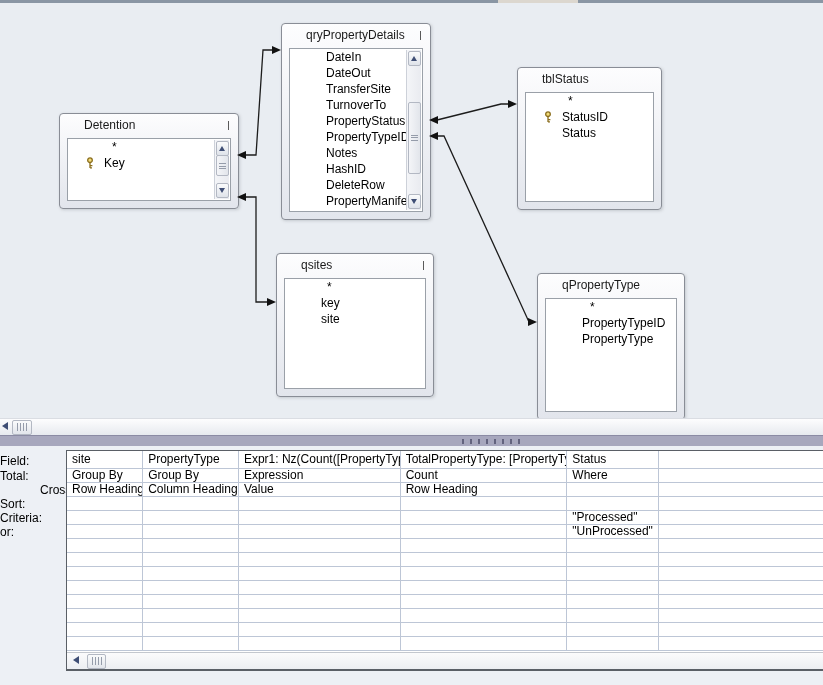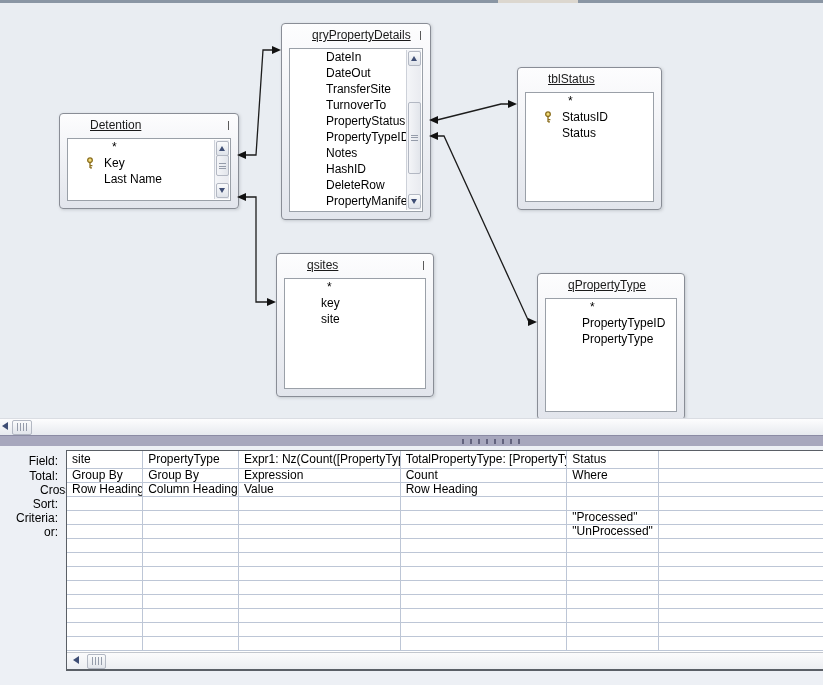--- a/index.html
+++ b/index.html
@@ -9,22 +9,22 @@
   .abs{position:absolute;}
 
   
   .topstrip{left:0;top:0;width:823px;height:3px;background:#8a96a4;}
   .topstrip-accent{left:498px;top:0;width:80px;height:3px;background:#dcd7cf;}
 
   
   .tbox{position:absolute;border:1px solid #898d96;border-radius:4px;
         background:linear-gradient(#fdfdfe,#e2e5ec);
         box-shadow:1px 1px 3px rgba(90,95,105,.25);}
-  .tbox-header{height:22px;line-height:23px;padding-left:30px;font-size:12px;
-               color:#1a1a1a;position:relative;white-space:nowrap;cursor:default;text-decoration:underline;}
+  .tbox-header{height:22px;line-height:23px;padding-left:24px;font-size:12px;
+               color:#1a1a1a;position:relative;white-space:nowrap;cursor:default;}
   .htick{position:absolute;right:9px;top:7px;width:1px;height:9px;background:#5a5a5a;}
   .tbox-list{position:absolute;left:7px;right:7px;top:24px;bottom:7px;
              background:#fff;border:1px solid #9aa0a8;overflow:hidden;}
   .frow{position:relative;height:16px;line-height:16px;padding-left:36px;
         font-size:12px;color:#000;white-space:nowrap;overflow:hidden;}
   .keyico{position:absolute;left:16px;top:2px;width:12px;height:12px;}
 
   
   .vsb{position:absolute;top:1px;right:1px;bottom:1px;width:14px;
        background:linear-gradient(90deg,#f4f5f8,#e9ebf0);border-left:1px solid #cdd1d9;}
@@ -57,21 +57,21 @@
           background:linear-gradient(#fafbfc,#e2e5eb);}
 
   
   .splitter{left:0;top:435px;width:823px;height:11px;background:#a7a7bd;
             border-top:1px solid #8b8ba4;border-bottom:1px solid #9595ac;}
   .split-grip{position:absolute;left:462px;top:3px;width:58px;height:5px;
               background:repeating-linear-gradient(90deg,#63637e 0 2px,transparent 2px 8px);}
 
   
   .gridpane{left:0;top:446px;width:823px;height:239px;background:#edf0f5;}
-  .rowlabel{position:absolute;right:761px;left:0;text-align:right;font-size:12px;
+  .rowlabel{position:absolute;right:761px;left:0;text-align:left;font-size:12px;
             color:#000;padding-right:4px;white-space:nowrap;}
   .qgrid{position:absolute;left:66px;top:4px;width:757px;height:218px;
          border:1px solid #5a5f66;border-right:none;background:#fff;overflow:hidden;
          border-bottom-width:2px;}
   .grow{display:flex;height:14px;}
   .grow.first{height:18px;}
   .gcell{box-sizing:border-box;border-right:1px solid #bdc6d6;border-bottom:1px solid #bdc6d6;
          padding:0 5px;font-size:12px;color:#000;white-space:nowrap;overflow:hidden;
          line-height:13px;}
   .grow.first .gcell{line-height:17px;}
@@ -96,21 +96,20 @@
     <div class="htick"></div>
     <div class="tbox-list">
       <div class="frow" style="padding-left:44px;">*</div>
       <div class="frow">
         <svg class="keyico" viewBox="0 0 12 12">
           <circle cx="6" cy="3.2" r="2.3" fill="#f3dc7a" stroke="#8a6d1c" stroke-width="1.3"></circle>
           <path d="M6 5.4 V11 M6 8.6 H8.4 M6 10.8 H8" stroke="#8a6d1c" stroke-width="1.3" fill="none"></path>
         </svg>
         <span>Key</span>
       </div>
-      <div class="frow">Last Name</div>
       <div class="vsb">
         <div class="sbtn" style="top:1px;">
             <span class="tri-up"></span>
           </div>
         <div class="vthumb" style="top:15px;height:19px;">
             <span class="vgrip"></span>
           </div>
         <div class="sbtn" style="bottom:1px;">
             <span class="tri-down"></span>
           </div>

